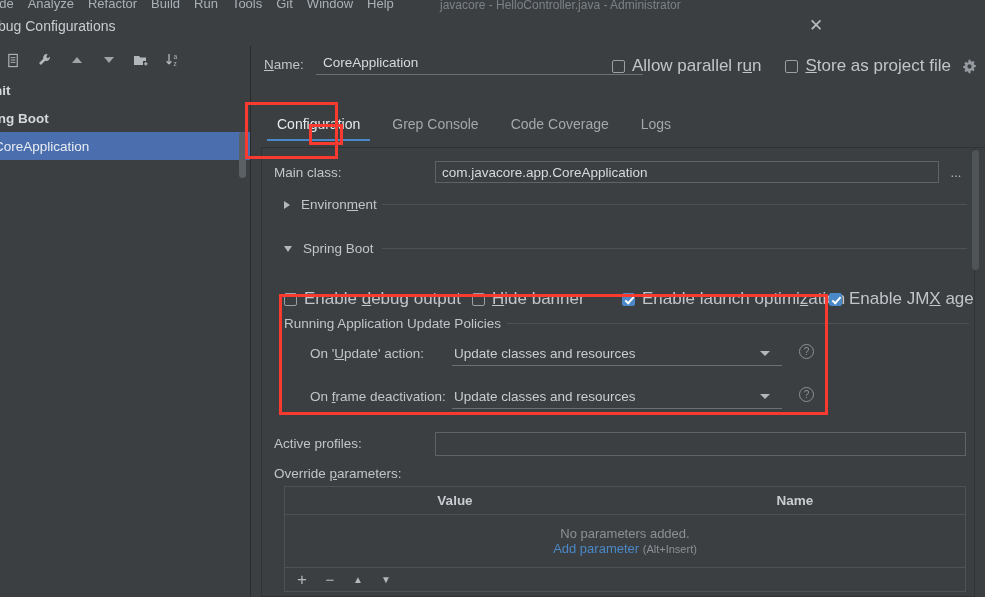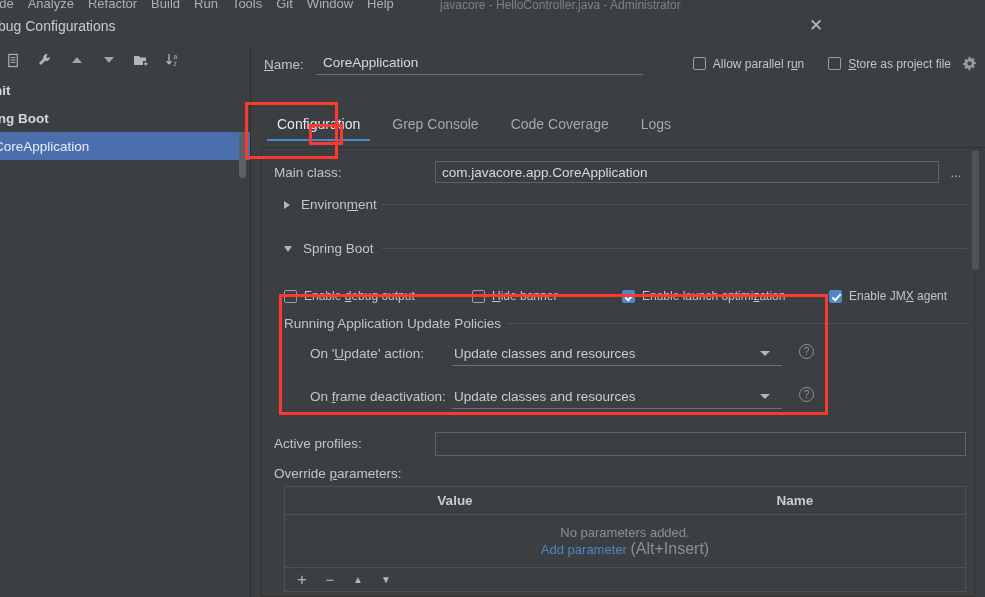--- a/index.html
+++ b/index.html
@@ -117,21 +117,21 @@
     width: 13px; height: 13px; border: 1px solid #9a9fa3;
     background: transparent; border-radius: 2px; flex: 0 0 auto;
     position: relative;
   }
   .ck.on .box { background: #4a88c7; border-color: #4a88c7; }
   .ck.on .box::after {
     content: ""; position: absolute; left: 4px; top: 1px;
     width: 3px; height: 7px; border: solid #ffffff;
     border-width: 0 2px 2px 0; transform: rotate(42deg);
   }
-  .ck .txt { font-size: 12px; color: #c0c5ca; }
+  .ck .txt { font-size: 17px; color: #c0c5ca; }
   .ck .txt u { text-decoration: underline; }
   .gear { margin-left: 4px; cursor: pointer; display: flex; align-items: center; }
 
   
   .tabs {
     position: absolute; left: 10px; top: 70px;
     display: flex; align-items: flex-end; gap: 0;
   }
   .tab {
     padding: 0 16px 9px 16px;
@@ -249,21 +249,21 @@
   }
   .pt-head .th.name { width: 50%; }
   .pt-head .th.value { width: 50%; }
   .pt-body {
     position: relative; height: 52px;
     display: flex; flex-direction: column; align-items: center; justify-content: center;
   }
   .pt-empty { font-size: 13px; color: #8b9096; }
   .pt-add { font-size: 13px; }
   .pt-add a { color: #4a88c7; text-decoration: none; cursor: pointer; }
-  .pt-add .hint { color: #8b9096; font-size: 16px; }
+  .pt-add .hint { color: #8b9096; font-size: 11px; }
   .pt-footer {
     position: absolute; left: 0; right: 0; bottom: 0; height: 24px;
     border-top: 1px solid #4e5254;
     display: flex; align-items: center; gap: 12px; padding-left: 9px;
   }
   .pt-btn { width: 16px; height: 16px; display: flex; align-items: center; justify-content: center; cursor: pointer; color: #b2b7bb; }
 
   
   .content-scroll {
     position: absolute; right: 5px; top: 104px; width: 9px; height: 445px;

